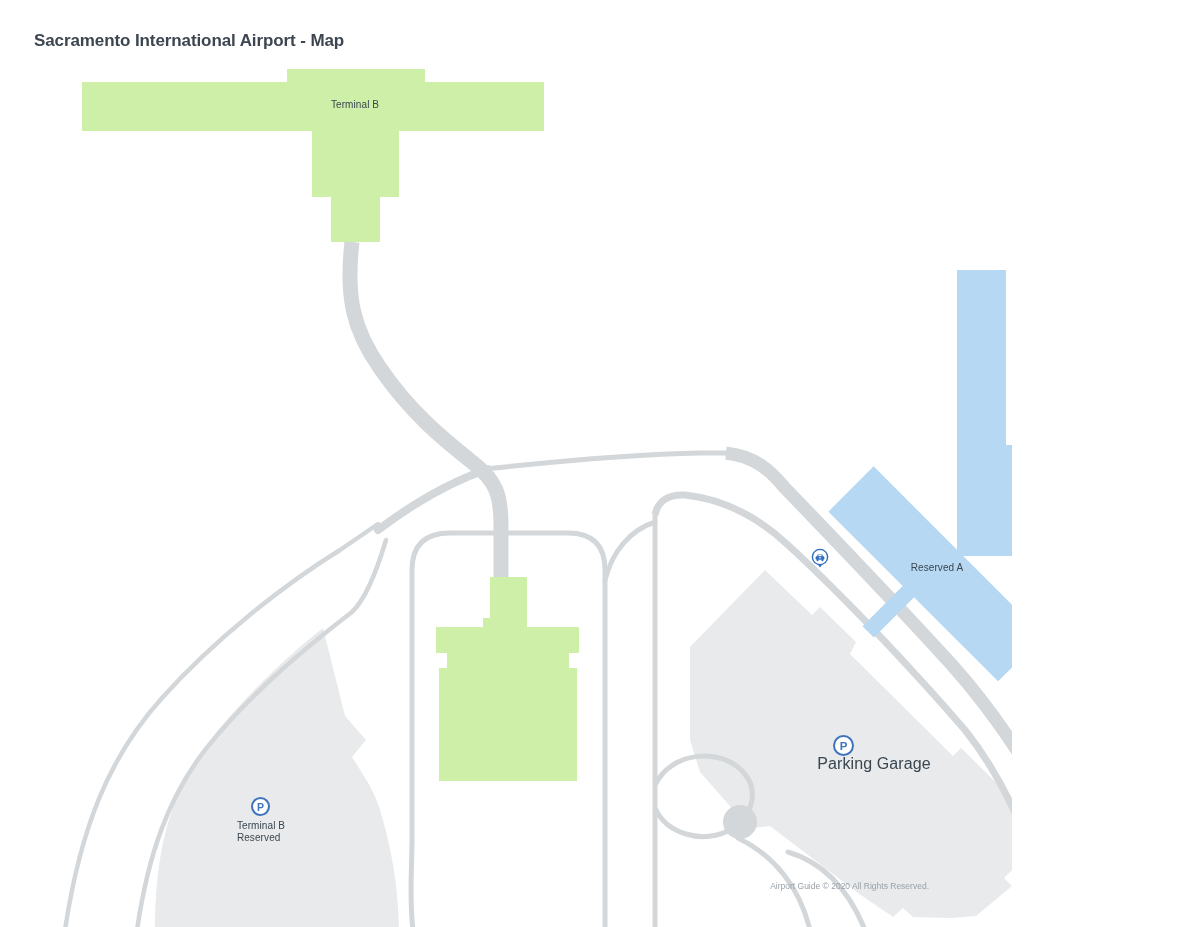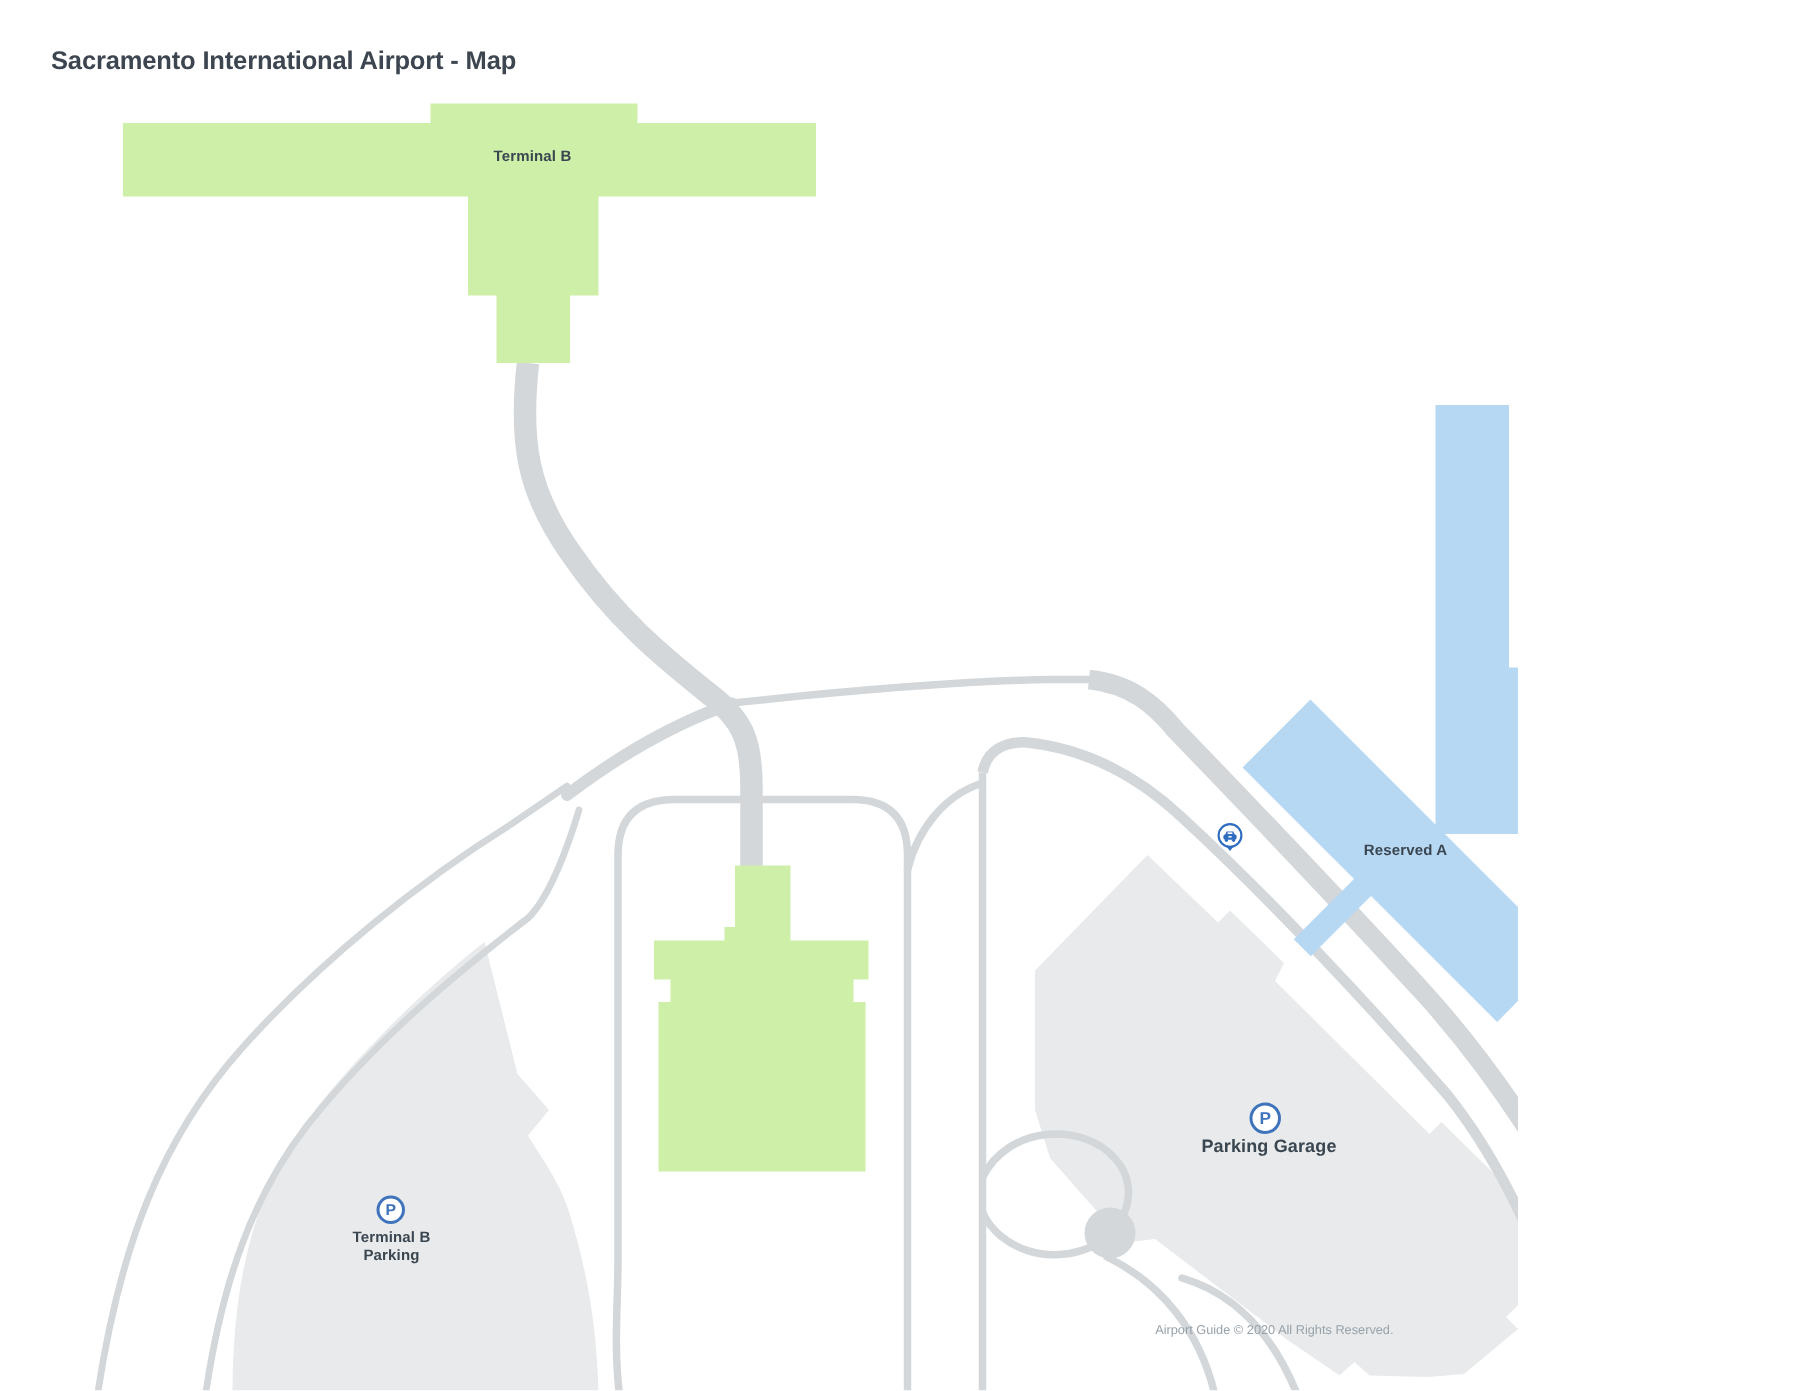--- a/index.html
+++ b/index.html
@@ -14,24 +14,24 @@
   .parking-shape{fill:var(--parking-gray,#e8eaeb);}
   .green-shape{fill:var(--terminal-green,#cdefa7);}
   .blue-shape{fill:var(--terminal-blue,#b7d8f3);}
   .page-title{
     position:absolute;left:34px;top:31px;margin:0;
     font-size:17px;font-weight:bold;letter-spacing:-0.1px;
     color:var(--title-color,#3d4650);white-space:nowrap;
   }
   .map-label{
     position:absolute;transform:translateX(-50%);
-    color:var(--label-text,#3a4650);font-weight:bold;font-size:10px;
-    letter-spacing:0.1px;white-space:nowrap;text-align:center;line-height:12px;
+    color:var(--label-text,#3a4650);font-weight:normal;font-size:10px;
+    letter-spacing:0.1px;white-space:nowrap;line-height:12px;
   }
-  .map-label.garage{font-size:12px;}
+  .map-label.garage{font-size:16px;margin-left:28px;}
   .p-marker{
     position:absolute;box-sizing:border-box;background:#fff;
     border:2px solid var(--parking-icon-blue,#3f74bd);border-radius:50%;
     color:var(--parking-icon-blue,#3f74bd);font-weight:bold;
     display:flex;align-items:center;justify-content:center;cursor:pointer;
   }
   .p-marker.large{width:21px;height:21px;font-size:11.5px;}
   .p-marker.small{width:19px;height:19px;font-size:10.5px;}
   .car-marker{position:absolute;left:811px;top:548px;width:18px;height:22px;cursor:pointer;}
   .footer-note{
@@ -125,21 +125,21 @@
   <div class="p-marker large" style="left:833px;top:735px;">
     <span>P</span>
   </div>
   <div class="map-label garage" style="left:846px;top:758px;">Parking Garage</div>
 
   <div class="p-marker small" style="left:251px;top:797px;">
     <span>P</span>
   </div>
   <div class="map-label" style="left:261px;top:820px;">
     <div>Terminal B</div>
-    <div>Parking</div>
+    <div>Reserved</div>
   </div>
 
   <div class="car-marker">
     <svg width="18" height="22" viewBox="0 0 18 22">
       <circle cx="9" cy="9" r="7.6" fill="#ffffff" stroke="var(--car-icon-blue,#2e6cc0)" stroke-width="1.4"></circle>
       <path d="M6.5,16.2 L11.5,16.2 L9,19.4 Z" fill="var(--car-icon-blue,#2e6cc0)"></path>
       <path d="M5.8,8.6 L6.7,6.4 L11.3,6.4 L12.2,8.6 Z" fill="var(--car-icon-blue,#2e6cc0)"></path>
       <rect x="4.6" y="8.3" width="8.8" height="3.5" rx="1.1" fill="var(--car-icon-blue,#2e6cc0)"></rect>
       <rect x="7.4" y="6.9" width="3.2" height="1.1" fill="#ffffff"></rect>
       <circle cx="6.6" cy="12.2" r="1.05" fill="var(--car-icon-blue,#2e6cc0)"></circle>

